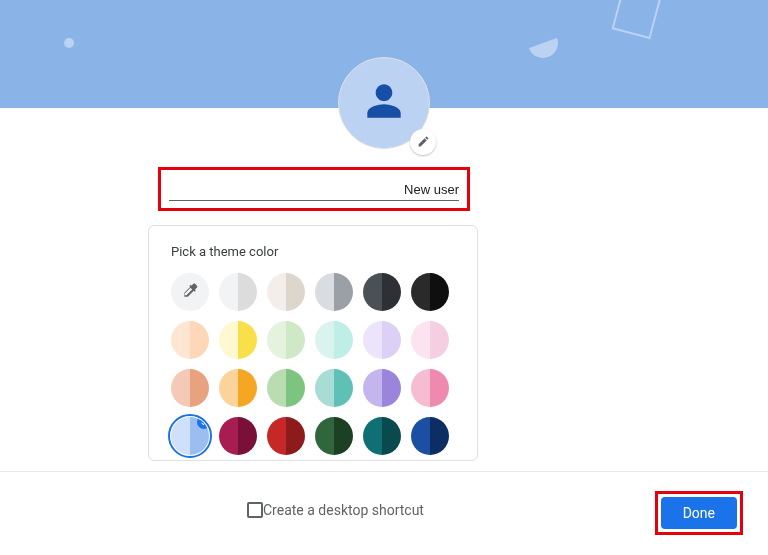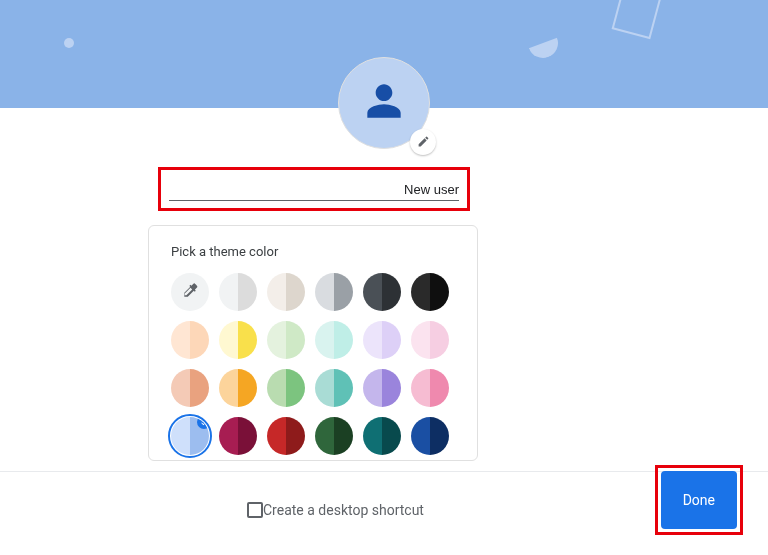--- a/index.html
+++ b/index.html
@@ -195,21 +195,21 @@
     right: 25px;
     bottom: 20px;
     border: 3px solid #e7000b;
     padding: 3px;
   }
   .done-btn {
     background: #1a73e8;
     color: #fff;
     border: none;
     font-size: 14px;
-    padding: 21px 22px;
+    padding: 8px 22px;
     border-radius: 4px;
     cursor: pointer;
     font-family: inherit;
   }
 </style>
 </head>
 <body>
 
 <div class="banner">
   <div class="shape-dot"></div>

